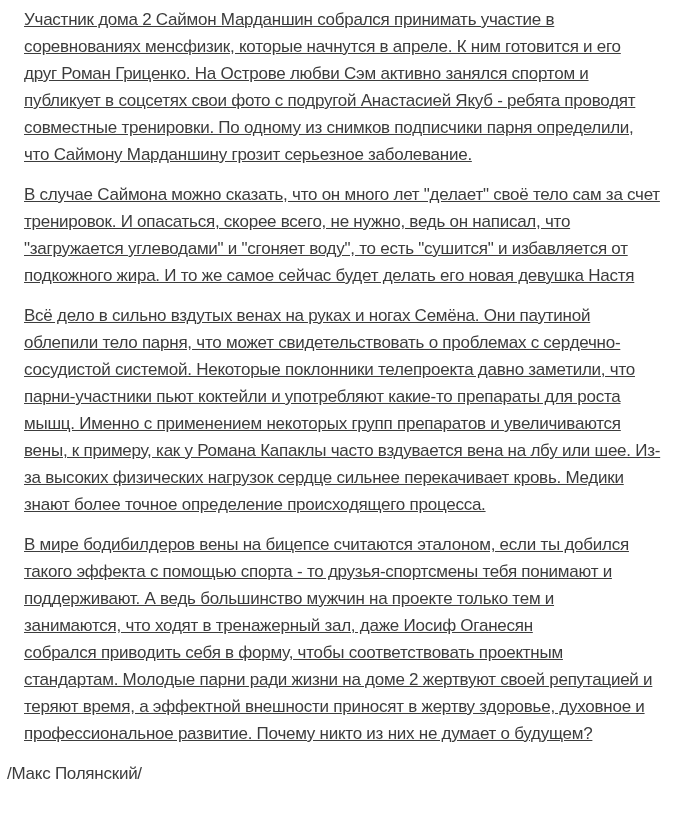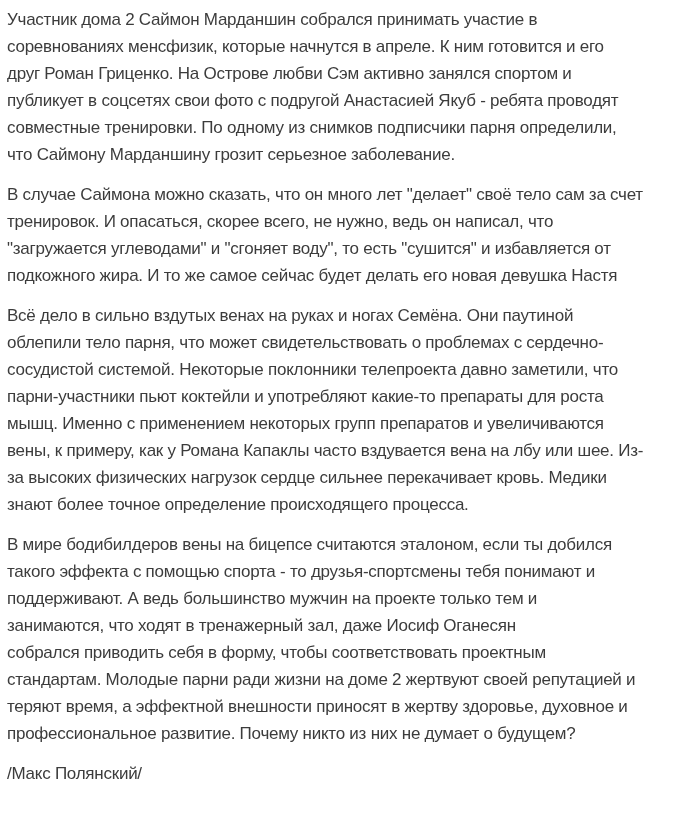--- a/index.html
+++ b/index.html
@@ -23,22 +23,23 @@
     color: var(--text-color, #3c3c3c);
     -webkit-font-smoothing: antialiased;
   }
   .article-title {
     margin: 0 0 19px 0;
     font-size: 17.5px;
     font-weight: 400;
     white-space: pre-line;
   }
   .para {
-    margin: 0 0 13px 0;
+    margin: 0 0 13px 17px;
     white-space: pre-line;
+    text-decoration: underline;
   }
   .author-signature {
     margin: 0;
     white-space: pre-line;
   }
 </style>
 </head>
 <body>
 
 <div class="article">

